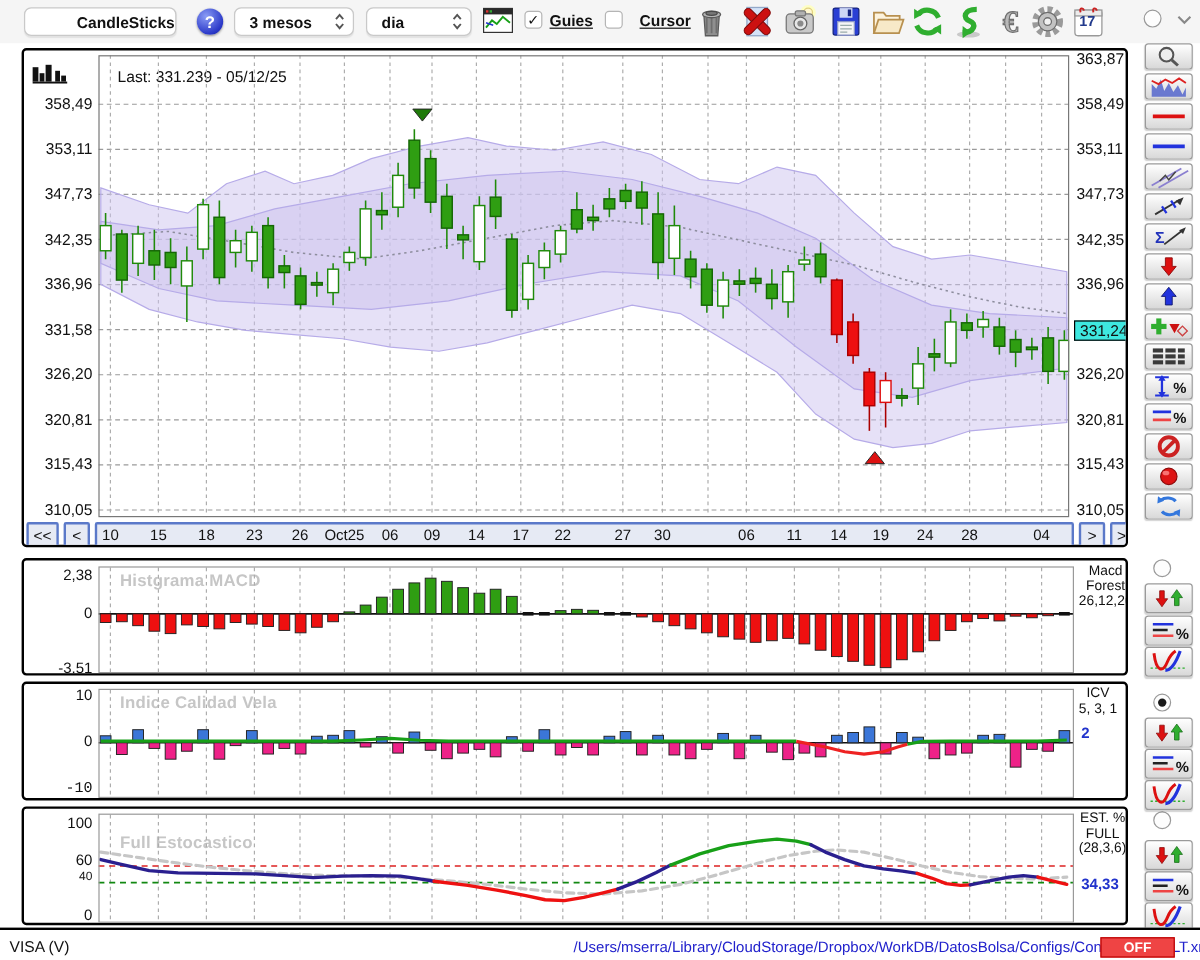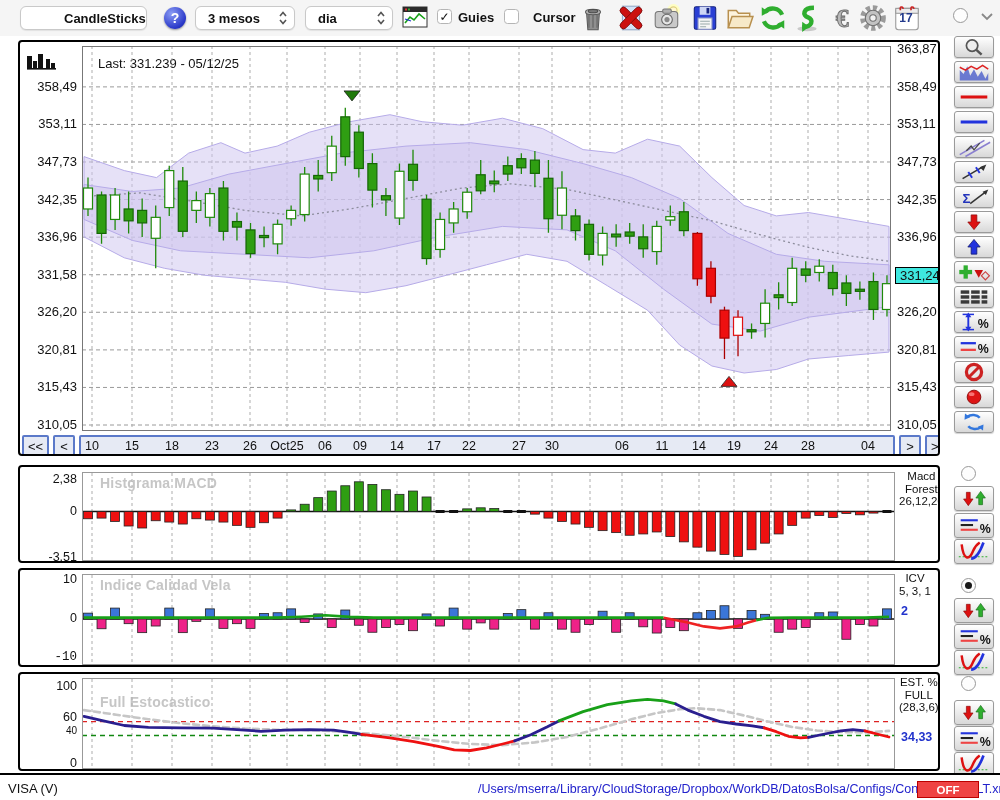--- a/index.html
+++ b/index.html
@@ -6,21 +6,21 @@
   body{width:1000px;height:800px;position:relative;font-family:"Liberation Sans",sans-serif;color:#111;overflow:hidden;}
   .abs{position:absolute;}
   
   #toolbar{position:absolute;left:0;top:0;width:1000px;height:36px;background:#f5f5f5;}
   .popup{position:absolute;top:6px;height:24px;background:#fff;border:1px solid #c9c9c9;border-radius:6px;
          box-shadow:0 1px 1px rgba(0,0,0,.08);display:flex;align-items:center;justify-content:space-between;
          padding:0 6px 0 12px;font-size:13px;font-weight:bold;box-sizing:border-box;}
   .chev{width:10px;height:16px;}
   .cb{position:absolute;top:9px;width:15px;height:15px;border:1px solid #b5b5b5;border-radius:3.5px;background:#fff;
       font-size:12px;line-height:14px;text-align:center;color:#111;box-sizing:border-box;}
-  .cblabel{position:absolute;top:10px;font-size:13px;font-weight:bold;}
+  .cblabel{position:absolute;top:10px;font-size:13px;font-weight:bold;text-decoration:underline;}
   .ticon{position:absolute;top:3px;width:30px;height:30px;}
   .radio{position:absolute;width:15px;height:15px;border:1.5px solid #999;border-radius:50%;background:#fdfdfd;box-sizing:border-box;}
   .radio.on::after{content:"";position:absolute;left:2.5px;top:2.5px;width:7px;height:7px;border-radius:50%;background:#1a1a1a;}
   
   .panelbox{position:absolute;left:18px;width:922px;border:2px solid #000;border-radius:4px;background:#fff;overflow:hidden;box-sizing:border-box;}
   .watermark{position:absolute;left:80px;font-size:14px;color:#c6c6c6;font-weight:bold;letter-spacing:.2px;}
   .rlines{position:absolute;left:879px;font-size:11.5px;line-height:12.5px;color:#111;white-space:pre;text-align:center;}
   .bluev{position:absolute;left:881px;font-size:12.5px;color:#2233cc;font-weight:bold;}
   .datecell{position:absolute;top:393px;height:22px;border:2px solid #5b79c9;border-radius:2px;background:#e6eaf4;
             box-sizing:border-box;font-size:13px;display:flex;align-items:center;justify-content:center;color:#111;}

